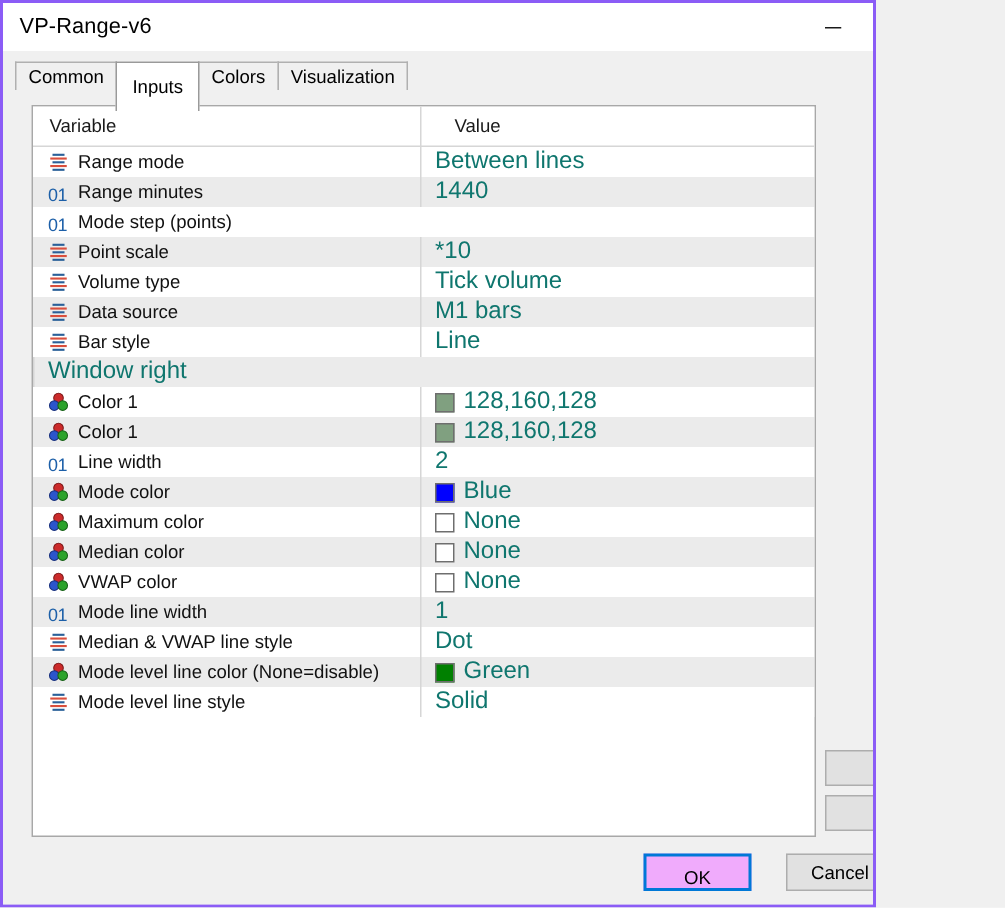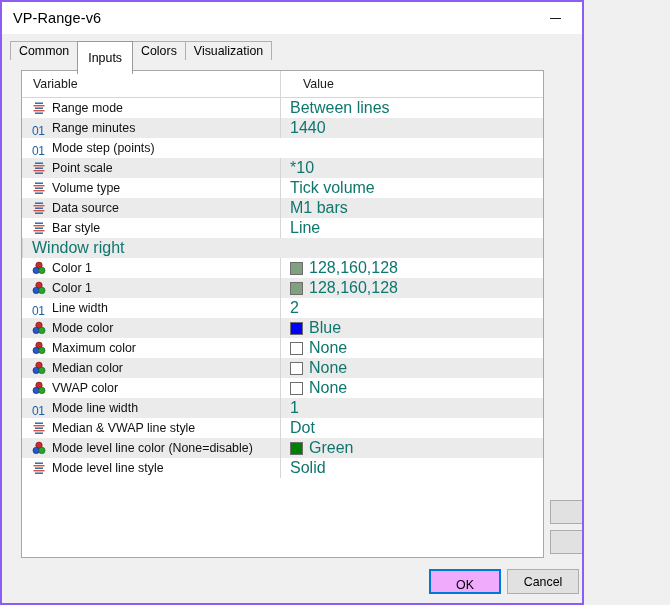--- a/index.html
+++ b/index.html
@@ -195,21 +195,21 @@
     font-size: 12.4px;
     color: #000;
     display: flex; align-items: center; justify-content: center;
   }
   #btn-ok {
     left: 427px;
     border: 2px solid #0078d7;
     background: #f0abfc;
     align-items: flex-end;
   }
-  #btn-cancel { left: 505px; }
+  #btn-cancel { left: 522px; }
   #btn-reset { left: 583px; }
 
   #resize-grip {
     position: absolute;
     right: 3px; bottom: 3px;
     width: 11px; height: 11px;
   }
 
   
   #cursor {

